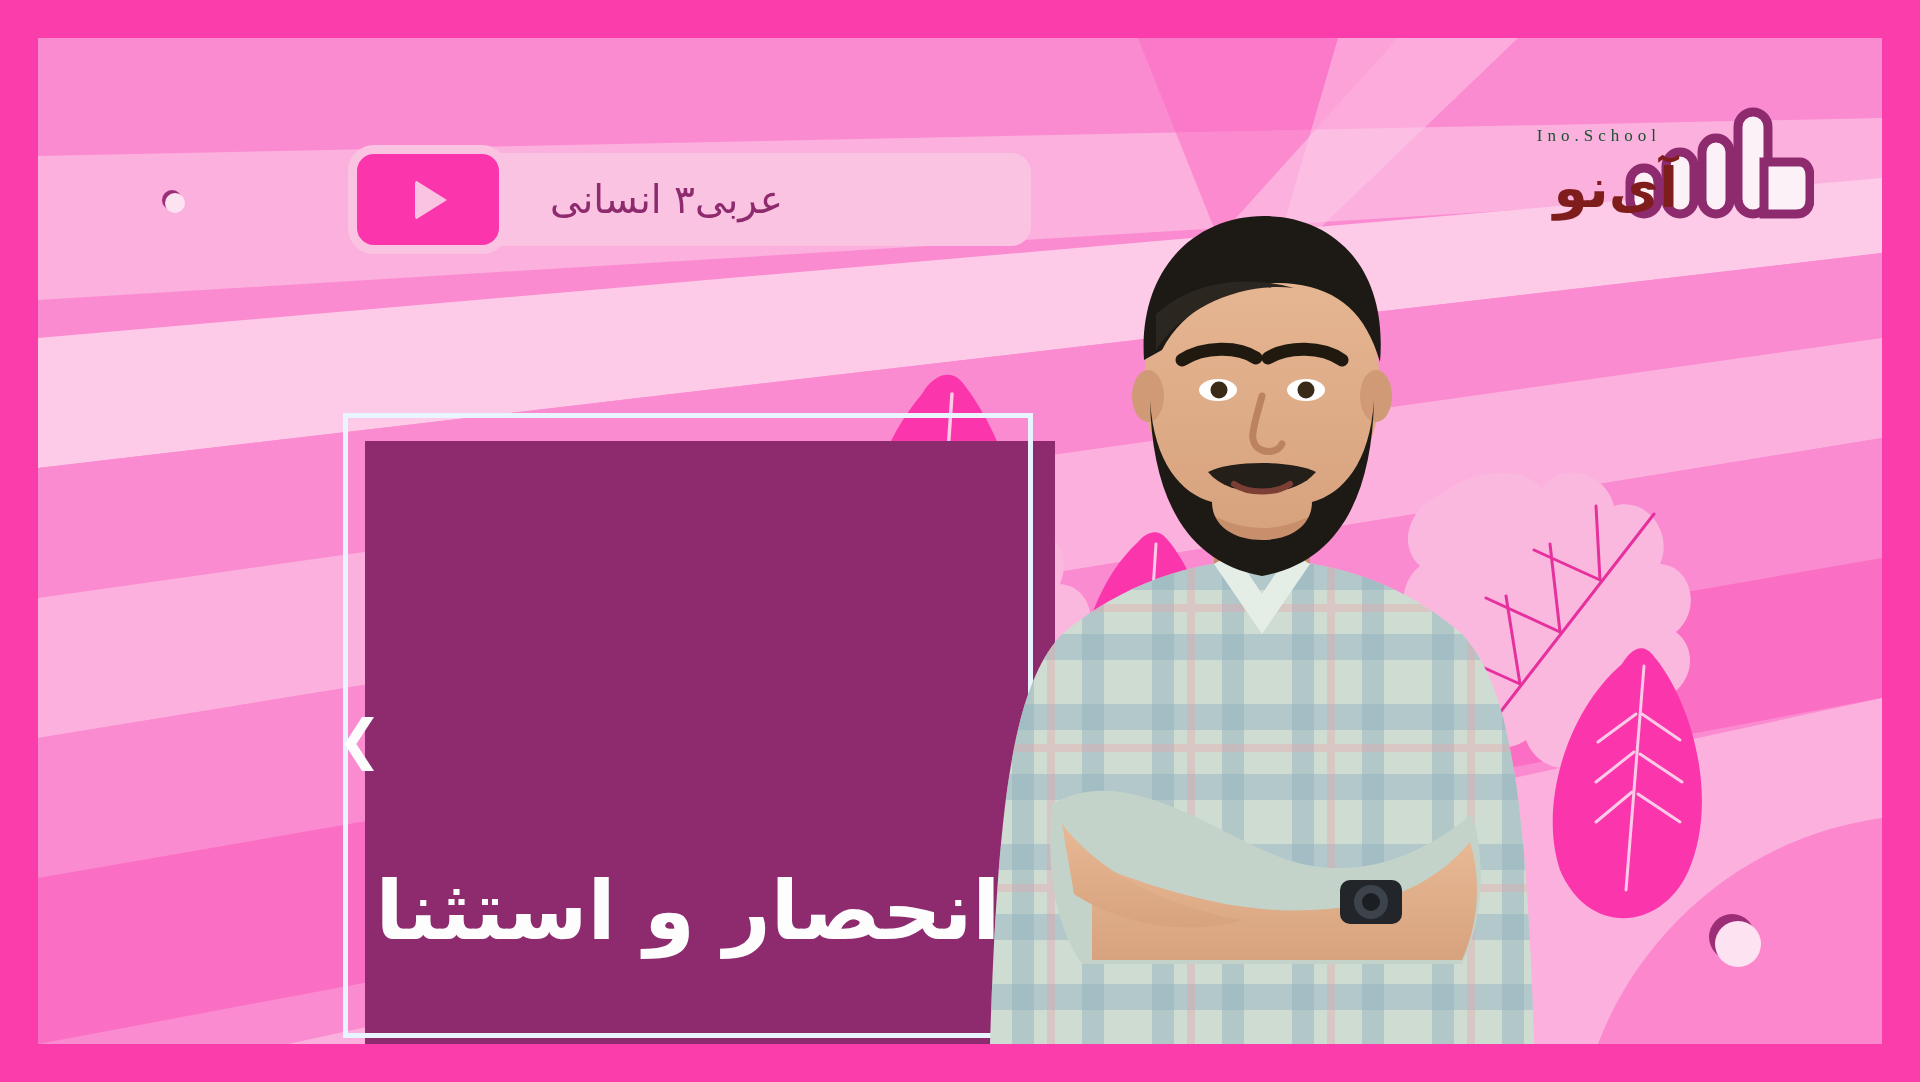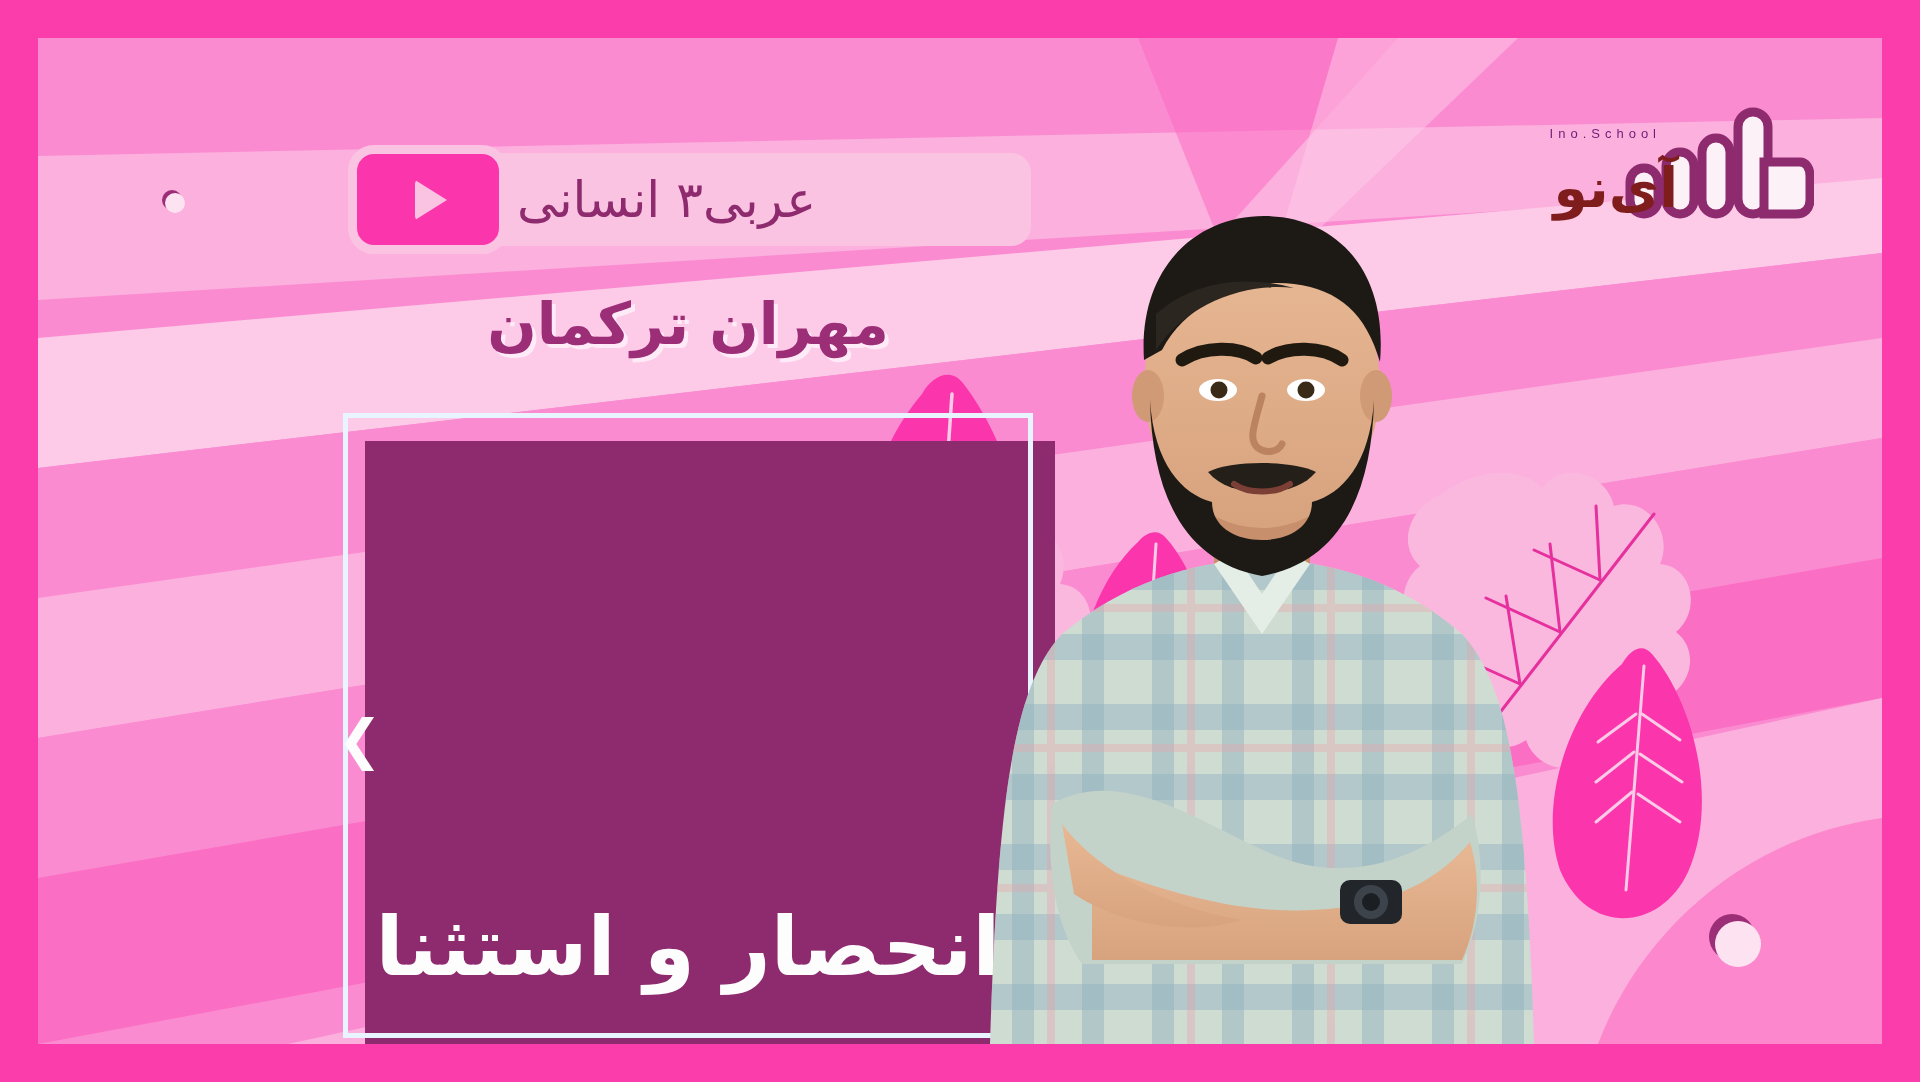--- a/index.html
+++ b/index.html
@@ -37,21 +37,21 @@
     width:683px; height:93px;
     background:#fbc3e2;
     border-radius:20px;
     display:flex; flex-direction:row-reverse; align-items:center;
     padding:0 28px 0 0;
   }
   .pill-text{
     flex:1;
     text-align:center;
     color:#8e2a6e;
-    font-size:50px;
+    font-size:39px;
     letter-spacing:.5px;
     padding-right:18px;
     direction:rtl;
     white-space:nowrap;
   }
   .play-btn{
     position:absolute;
     left:0; top:-8px;
     width:160px; height:109px;
     background:#fb35ac;
@@ -98,21 +98,20 @@
     border:5px solid #e8f4ff;
   }
   .card-body{
     position:absolute;
     left:0; top:0;
     width:690px; height:625px;
     display:flex; flex-direction:column;
     align-items:center; justify-content:flex-end;
     padding-bottom:78px;
     direction:rtl;
-    margin-top:36px;
   }
   .card-title{
     color:#fdfdfd;
     font-size:82px;
     font-weight:bold;
     line-height:1.18;
     letter-spacing:-1px;
     text-align:center;
     white-space:nowrap;
   }
@@ -136,25 +135,25 @@
 
   
   .logo{
     position:absolute;
     right:86px; top:80px;
     width:330px; height:115px;
   }
   .logo-en{
     position:absolute;
     right:135px; top:8px;
-    color:#701a75;
-    font-size:13px;
+    color:#14532d;
+    font-size:17px;
     letter-spacing:5px;
     direction:ltr;
-    font-family:Liberation Sans, sans-serif;
+    font-family:Liberation Serif, serif;
   }
   .logo-fa{
     position:absolute;
     right:118px; top:38px;
     color:#7f1d1d;
     font-size:55px;
     font-weight:bold;
     direction:rtl;
     white-space:nowrap;
   }
@@ -398,21 +397,20 @@
     <div class="dot dot-tl"></div>
     <div class="dot dot-br"></div>
 
     <div class="pill">
       <span class="pill-text">عربی۳ انسانی</span>
       <span class="play-btn">
         <span class="play-tri"></span>
       </span>
     </div>
 
-    <div class="instructor">مهران ترکمان</div>
 
     <div class="card-wrap">
       <div class="card-shadow"></div>
       <div class="card-body">
         <div class="card-title">انحصار و استثنا</div>
       </div>
       <div class="card-outline"></div>
       <div class="card-chevron">❯</div>
     </div>
 

